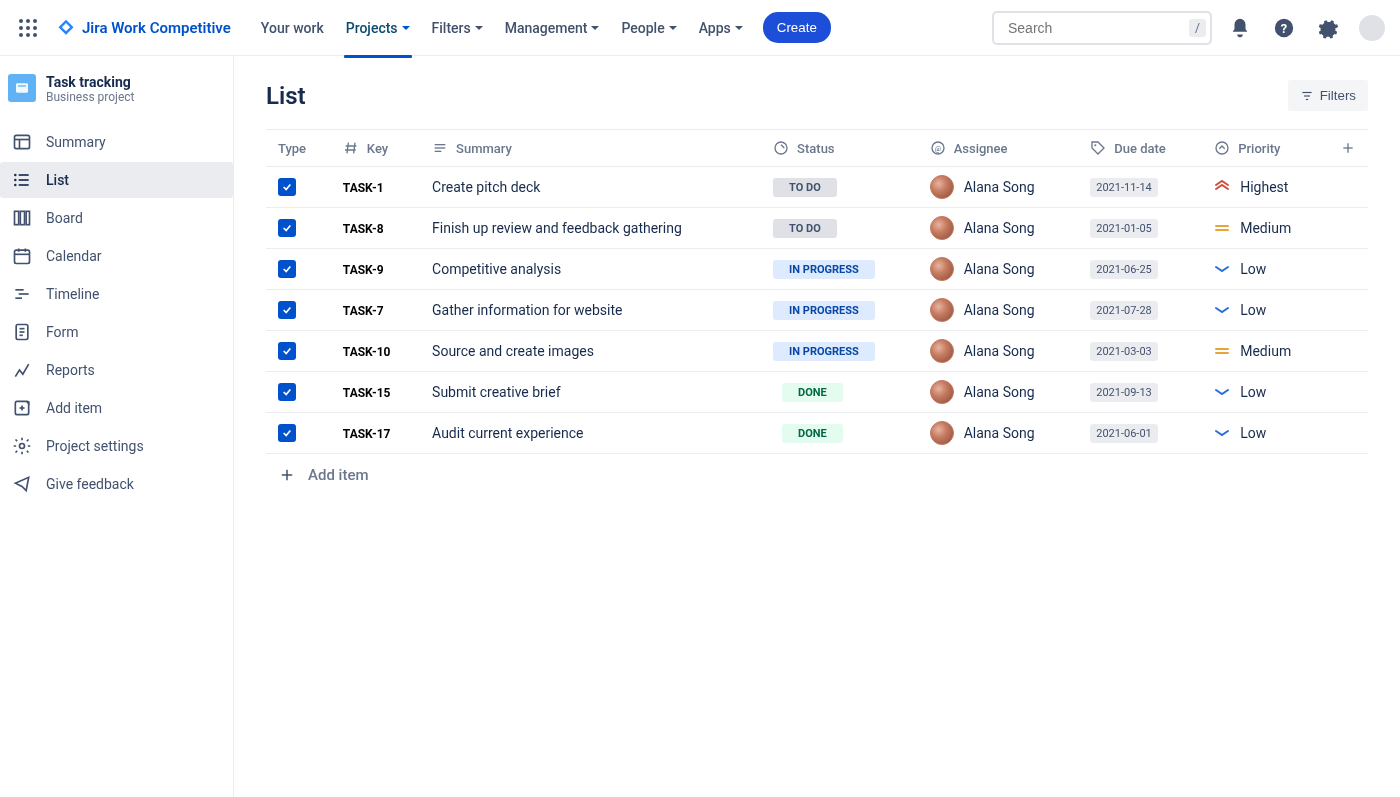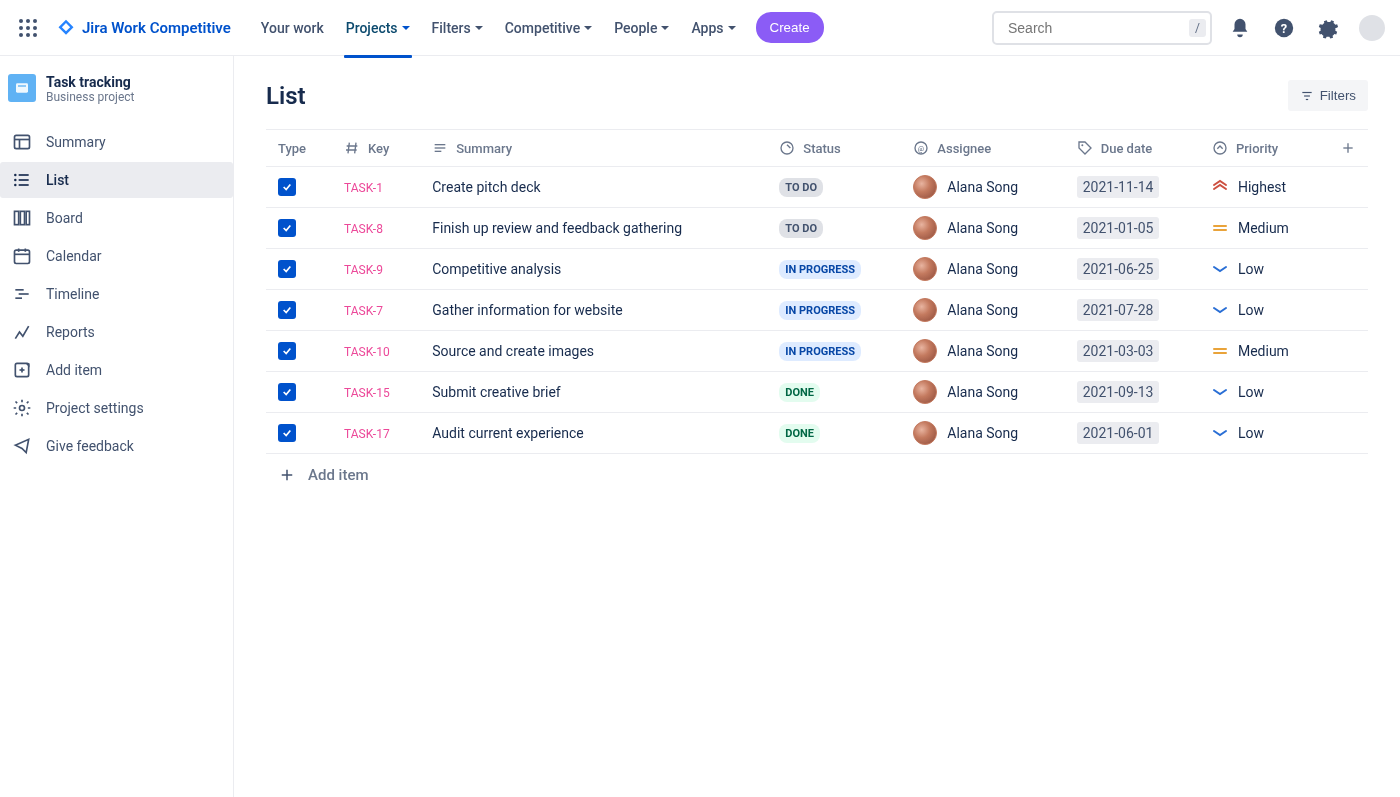--- a/index.html
+++ b/index.html
@@ -9,21 +9,21 @@
 .topnav { display: flex; align-items: center; height: 56px; padding: 0 12px; border-bottom: 1px solid #ebecf0; gap: 4px; }
 .app-switcher { width: 32px; height: 32px; display:flex; align-items:center; justify-content:center; cursor:pointer; border-radius:3px; }
 .logo { display:flex; align-items:center; gap:6px; font-weight:600; color:#0052CC; padding:0 8px; cursor:pointer; }
 .logo-text { font-size:15px; }
 .nav-items { display:flex; align-items:center; gap:2px; margin-left:8px; }
 .nav-item { display:flex; align-items:center; gap:4px; padding:6px 10px; color:#42526E; font-weight:500; cursor:pointer; border-radius:3px; position:relative; }
 .nav-item.active { color:#0c4a6e; }
 .nav-item.active::after { content:''; position:absolute; bottom:-16px; left:8px; right:8px; height:3px; background:#0052CC; border-radius:1px; }
 .nav-caret { width:0; height:0; border-left:4px solid transparent; border-right:4px solid transparent; border-top:4px solid #42526E; }
 .nav-item.active .nav-caret { border-top-color:#0052CC; }
-.create-btn { background:#8b5cf6; color:#fff; font-weight:500; padding:8px 14px; border:none; border-radius:15px; cursor:pointer; margin-left:6px; }
+.create-btn { background:#1d4ed8; color:#fff; font-weight:500; padding:8px 14px; border:none; border-radius:15px; cursor:pointer; margin-left:6px; }
 .topnav-right { margin-left:auto; display:flex; align-items:center; gap:12px; }
 .search-box { display:flex; align-items:center; background:#fff; border:2px solid #dfe1e6; border-radius:5px; padding:4px 8px; width:220px; height:34px; }
 .search-input { border:none; outline:none; flex:1; font-size:14px; color:#172B4D; margin-left:6px; }
 .search-kbd { background:#ebecf0; color:#5E6C84; font-size:12px; padding:2px 6px; border-radius:3px; }
 .icon-btn { width:32px; height:32px; display:flex; align-items:center; justify-content:center; cursor:pointer; border-radius:50%; color:#42526E; }
 .avatar-circle { width:26px; height:26px; border-radius:50%; background:#dfe1e6; }
 
 
 .layout { display:flex; height:calc(100vh - 56px); }
 .sidebar { width:234px; border-right:1px solid #ebecf0; padding:18px 0; }
@@ -42,28 +42,28 @@
 .page-title { font-size:24px; font-weight:600; }
 .filters-btn { display:flex; align-items:center; gap:6px; background:#f4f5f7; border:none; padding:8px 12px; border-radius:3px; cursor:pointer; font-weight:500; color:#42526E; }
 
 
 .tbl { width:100%; border-collapse:collapse; }
 .tbl th { text-align:left; font-weight:500; color:#6B778C; font-size:13px; padding:10px 12px; border-top:1px solid #ebecf0; border-bottom:1px solid #ebecf0; }
 .tbl td { padding:8px 12px; border-bottom:1px solid #ebecf0; vertical-align:middle; color:#172B4D; font-size:14px; }
 .th-inner { display:flex; align-items:center; gap:8px; }
 .col-icon { color:#6B778C; }
 .type-badge { width:18px; height:18px; background:#0052CC; border-radius:3px; display:flex; align-items:center; justify-content:center; color:#fff; }
-.key-text { color:#ec4899; font-size:12px; font-weight:400; }
-.status-lozenge { display:inline-block; padding:3px 6px; border-radius:8px; font-size:11px; font-weight:700; }
+.key-text { color:#000000; font-size:12px; font-weight:700; }
+.status-lozenge { display:inline-block; padding:3px 16px; border-radius:3px; font-size:11px; font-weight:700; }
 .status-todo { background:#dfe1e6; color:#42526E; }
 .status-progress { background:#deebff; color:#0747A6; }
-.status-done { background:#E3FCEF; color:#006644; }
+.status-done { background:#E3FCEF; color:#006644;margin-left:9px; }
 .assignee-cell { display:flex; align-items:center; gap:10px; }
 .assignee-avatar { width:24px; height:24px; border-radius:50%; background: radial-gradient(circle at 35% 35%, #e8b4a0 0%, #c47a5f 40%, #8b4a3a 100%); border:1px solid #c47a5f; }
-.date-chip { background:#ebecf0; color:#42526E; padding:3px 6px; border-radius:3px; font-size:14px; display:inline-block; }
+.date-chip { background:#ebecf0; color:#42526E; padding:3px 6px; border-radius:3px; font-size:11px; display:inline-block; }
 .priority-cell { display:flex; align-items:center; gap:10px; }
 .prio-icon { width:16px; height:16px; }
 .add-row { padding:12px; display:flex; align-items:center; gap:12px; color:#6B778C; cursor:pointer; font-weight:500; font-size:15px; }
 .add-col { width:40px; text-align:center; }
 
 svg { display:block; }
 </style>
 </head>
 <body>
 
@@ -95,21 +95,21 @@
       </div>
       <div class="nav-item active">
         <span>Projects</span>
         <span class="nav-caret"></span>
       </div>
       <div class="nav-item">
         <span>Filters</span>
         <span class="nav-caret"></span>
       </div>
       <div class="nav-item">
-        <span>Competitive</span>
+        <span>Management</span>
         <span class="nav-caret"></span>
       </div>
       <div class="nav-item">
         <span>People</span>
         <span class="nav-caret"></span>
       </div>
       <div class="nav-item">
         <span>Apps</span>
         <span class="nav-caret"></span>
       </div>
@@ -209,20 +209,31 @@
         </div>
         <div class="side-item">
           <span class="side-icon">
             <svg width="20" height="20" viewBox="0 0 24 24">
               <line x1="4" y1="7" x2="14" y2="7" stroke="currentColor" stroke-width="2"></line>
               <line x1="8" y1="12" x2="20" y2="12" stroke="currentColor" stroke-width="2"></line>
               <line x1="4" y1="17" x2="12" y2="17" stroke="currentColor" stroke-width="2"></line>
             </svg>
           </span>
           <span>Timeline</span>
+        </div>
+        <div class="side-item">
+          <span class="side-icon">
+            <svg width="20" height="20" viewBox="0 0 24 24">
+              <rect x="5" y="3" width="14" height="18" rx="2" fill="none" stroke="currentColor" stroke-width="2"></rect>
+              <line x1="9" y1="8" x2="15" y2="8" stroke="currentColor" stroke-width="2"></line>
+              <line x1="9" y1="12" x2="15" y2="12" stroke="currentColor" stroke-width="2"></line>
+              <line x1="9" y1="16" x2="13" y2="16" stroke="currentColor" stroke-width="2"></line>
+            </svg>
+          </span>
+          <span>Form</span>
         </div>
         <div class="side-item">
           <span class="side-icon">
             <svg width="20" height="20" viewBox="0 0 24 24">
               <path d="M4 20L9 12l4 5 7-12" fill="none" stroke="currentColor" stroke-width="2"></path>
             </svg>
           </span>
           <span>Reports</span>
         </div>
         <div class="side-item">

